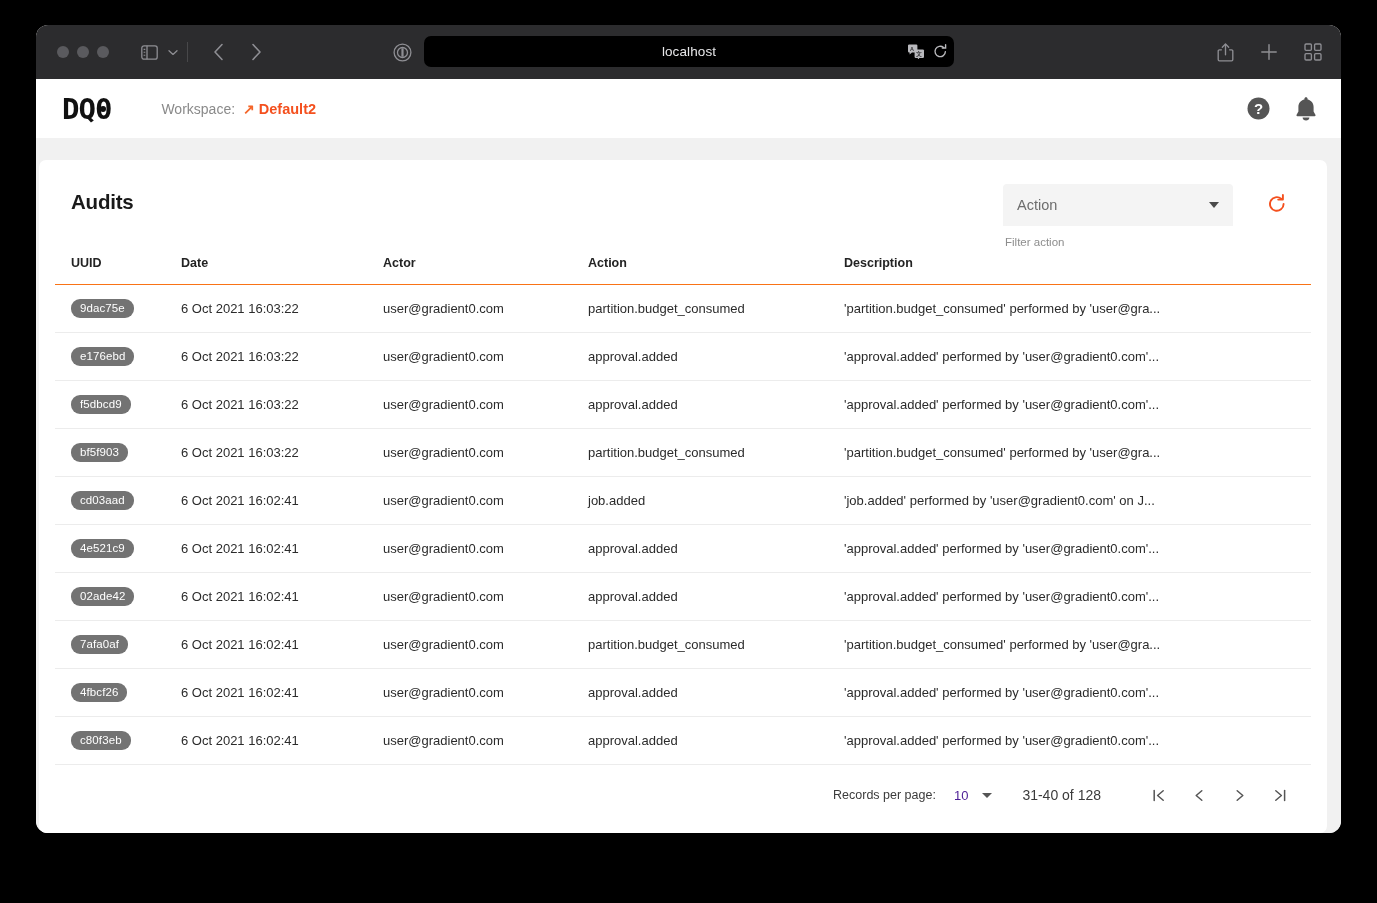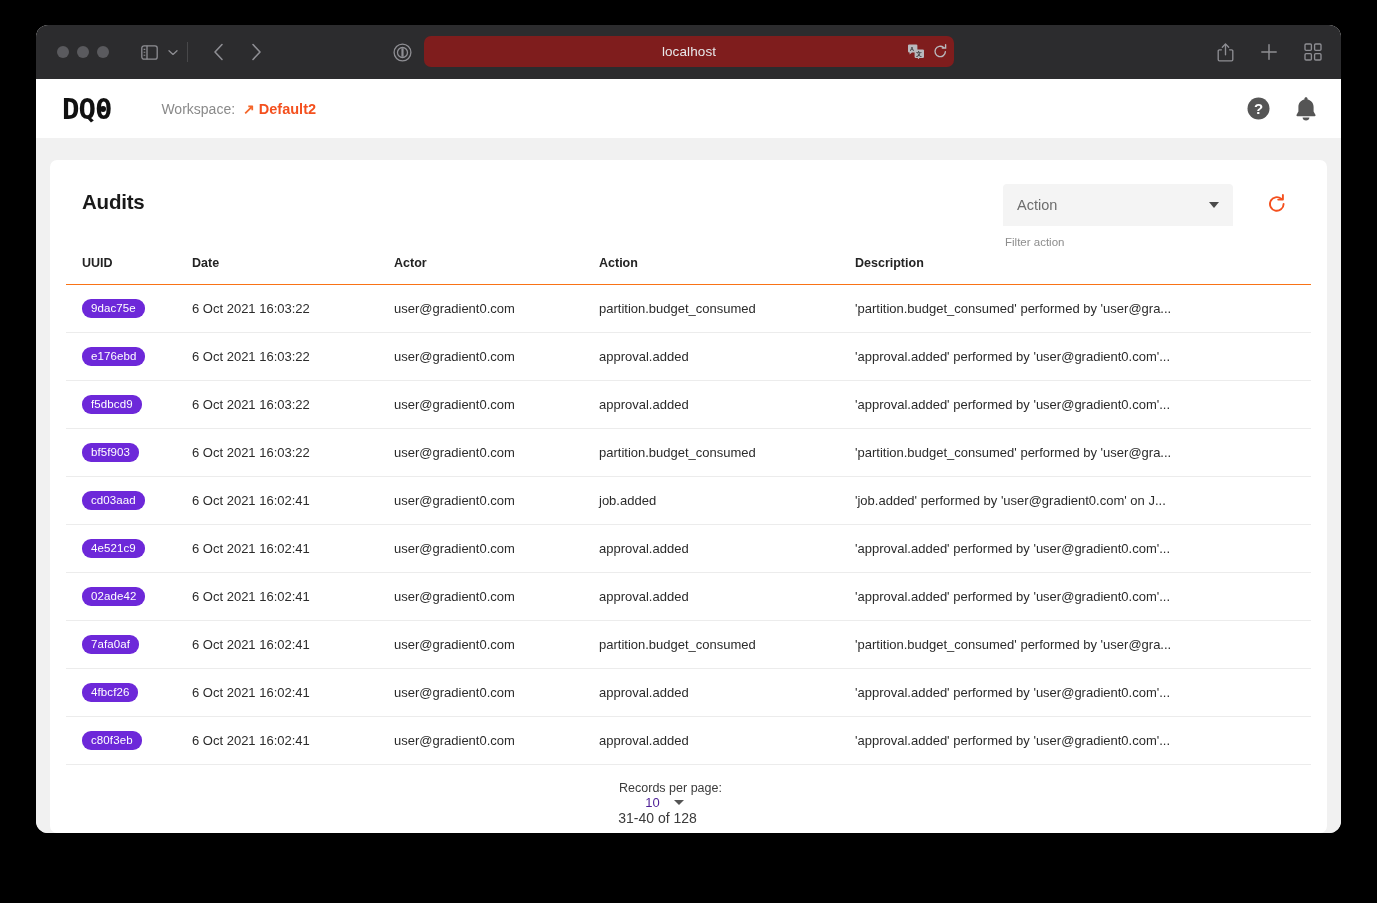--- a/index.html
+++ b/index.html
@@ -45,21 +45,21 @@
   .tb-sep {
     width: 1px; height: 20px; background: #48484a; margin: 0 6px;
   }
   .tb-nav { margin-left: 10px; }
   .tb-nav2 { margin-left: 10px; }
 
   .tb-center {
     position: absolute;
     left: 388px; top: 11px;
     width: 530px; height: 31px;
-    background: #7f1d1d;
+    background: #000000;
     border-radius: 7px;
     display: flex; align-items: center; justify-content: center;
   }
   .url-text {
     color: #e8e8ea;
     font-size: 13.5px;
     letter-spacing: 0.1px;
   }
   .tb-center-right {
     position: absolute;
@@ -117,21 +117,21 @@
   .header-icons {
     position: absolute; right: 22px; top: 0; height: 59px;
     display: flex; align-items: center; gap: 22px;
   }
   .hdr-icon { color: #555; display: flex; cursor: pointer; }
 
   
   .page-body {
     background: #f1f1f1;
     height: calc(808px - 54px - 59px);
-    padding: 22px 14px 0 14px;
+    padding: 22px 14px 0 3px;
   }
   .card {
     background: #fff;
     border-radius: 7px;
     height: 100%;
     padding: 0 16px;
     position: relative;
     overflow: hidden;
   }
 
@@ -201,36 +201,35 @@
     text-overflow: ellipsis;
   }
   .col-uuid  { width: 120px; padding-left: 16px !important; }
   .col-date  { width: 202px; }
   .col-actor { width: 205px; }
   .col-action{ width: 256px; }
   .col-desc  { width: auto; }
 
   .uuid-badge {
     display: inline-block;
-    background: #6d28d9;
+    background: #737373;
     color: #fff;
     font-size: 11.5px;
     padding: 3px 9px 4px 9px;
     border-radius: 9px;
     letter-spacing: 0.1px;
   }
 
   
   .pagination {
     display: flex; align-items: center; justify-content: flex-end;
     gap: 0;
     padding: 16px 18px 0 0;
     font-size: 12.5px;
     color: #3b3b3b;
-    flex-direction: column;
   }
   .rpp-label { margin-right: 18px; }
   .rpp-select {
     display: flex; align-items: center; gap: 14px;
     cursor: pointer; margin-right: 30px;
   }
   .rpp-value { font-size: 13px; color: #4c1d95; }
   .rpp-caret {
     width: 0; height: 0;
     border-left: 5px solid transparent;

